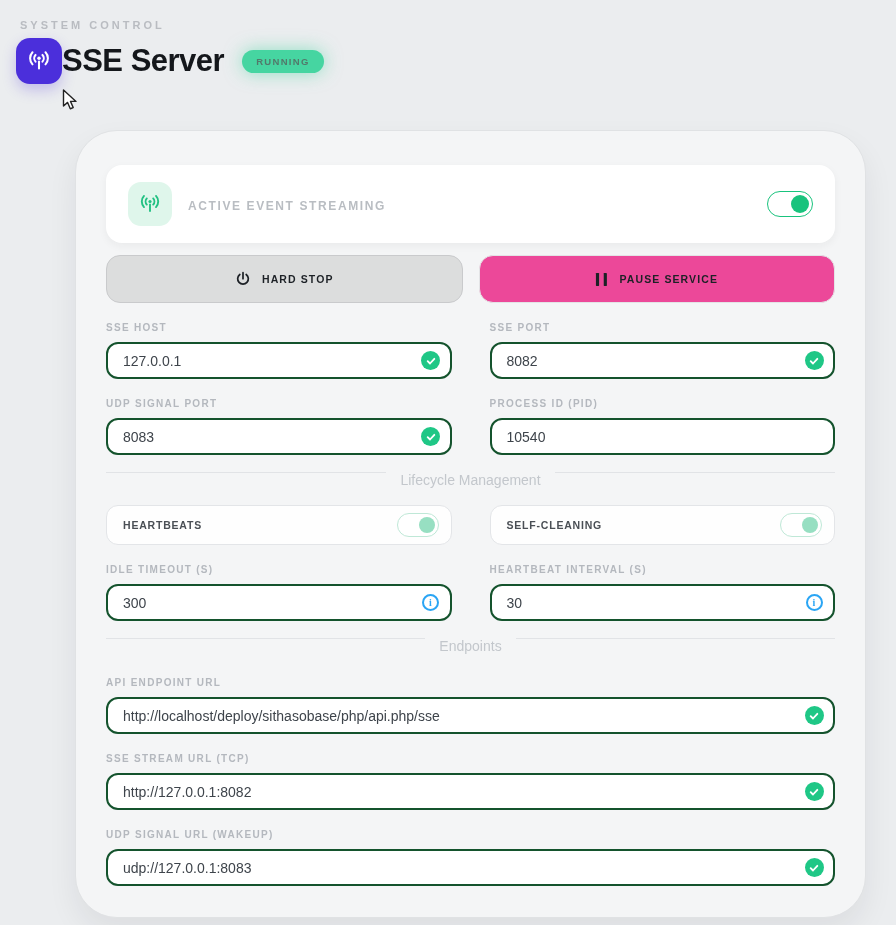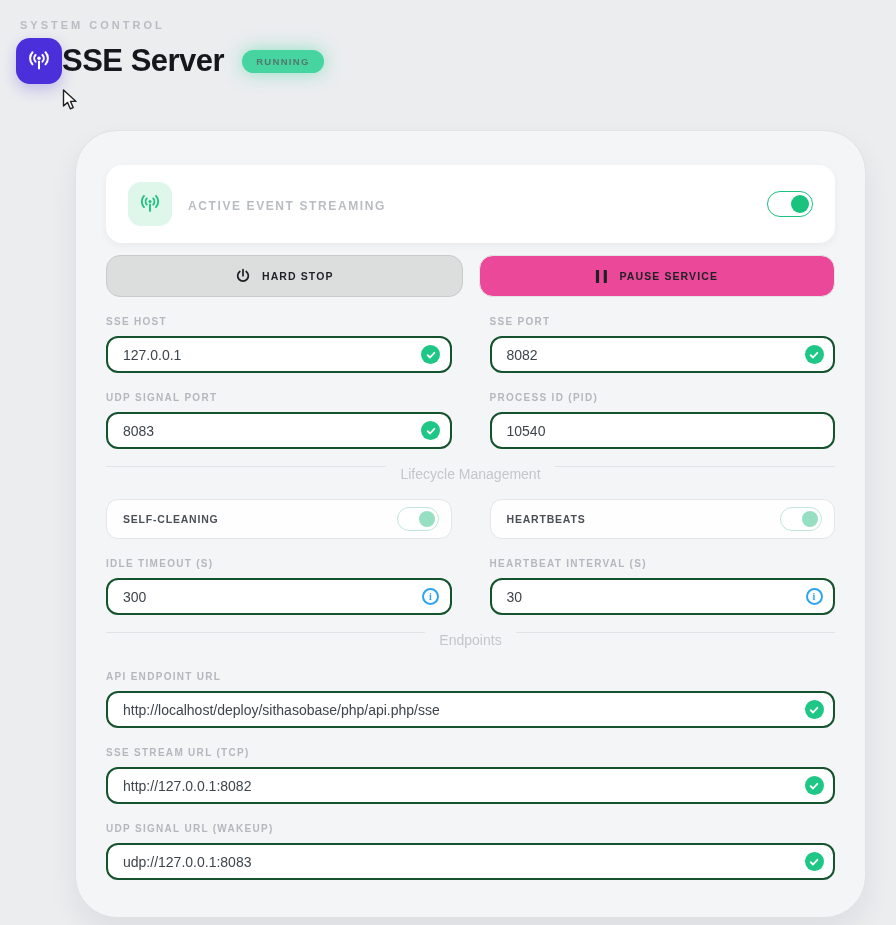--- a/index.html
+++ b/index.html
@@ -74,21 +74,21 @@
     width:18px; height:18px; border-radius:50%; background:#19c37d;
   }
   .toggle.soft { border-color:#bfe8d7; }
   .toggle.soft .knob { background:#97dfc2; }
   .toggle.sm { width:42px; height:24px; }
   .toggle.sm .knob { width:16px; height:16px; }
 
   
   .btn-row { display:grid; grid-template-columns:1fr 1fr; gap:16px; margin-top:12px; }
   .btn {
-    height:42px; border-radius:14px; display:flex; align-items:center; justify-content:center;
+    height:48px; border-radius:14px; display:flex; align-items:center; justify-content:center;
     font-size:10.5px; font-weight:bold; letter-spacing:1.1px; color:#1d2126;
     cursor:pointer; user-select:none;
   }
   .btn svg { margin-right:11px; }
   .btn-stop { background:#dcdddd; border:1px solid #c9cacc; }
   .btn-pause { background:#ec4899; border:1px solid #e3e4e6; }
 
   
   .row2 { display:grid; grid-template-columns:1fr 1fr; column-gap:38px; }
   .field { margin-top:19px; }
@@ -256,27 +256,27 @@
   </div>
 
   <div class="divider">
     <div class="line"></div>
     <div class="dtext">Lifecycle Management</div>
     <div class="line"></div>
   </div>
 
   <div class="row2">
     <div class="toggle-box">
-      <span class="toggle-box-label">SELF-CLEANING</span>
+      <span class="toggle-box-label">HEARTBEATS</span>
       <div class="toggle soft sm">
           <div class="knob"></div>
         </div>
     </div>
     <div class="toggle-box">
-      <span class="toggle-box-label">HEARTBEATS</span>
+      <span class="toggle-box-label">SELF-CLEANING</span>
       <div class="toggle soft sm">
           <div class="knob"></div>
         </div>
     </div>
   </div>
 
   <div class="row2">
     <div class="field">
       <div class="field-label">IDLE TIMEOUT (S)</div>
       <div class="input-wrap">

